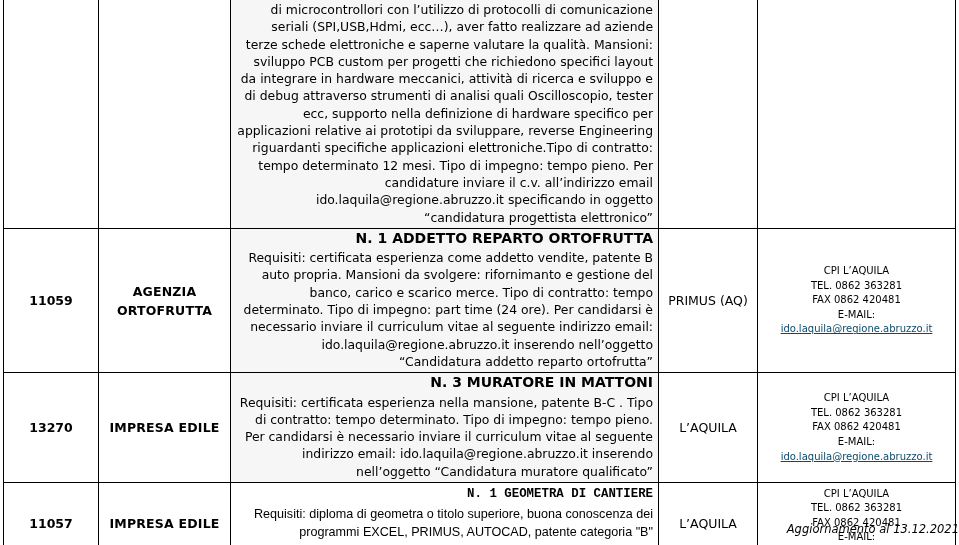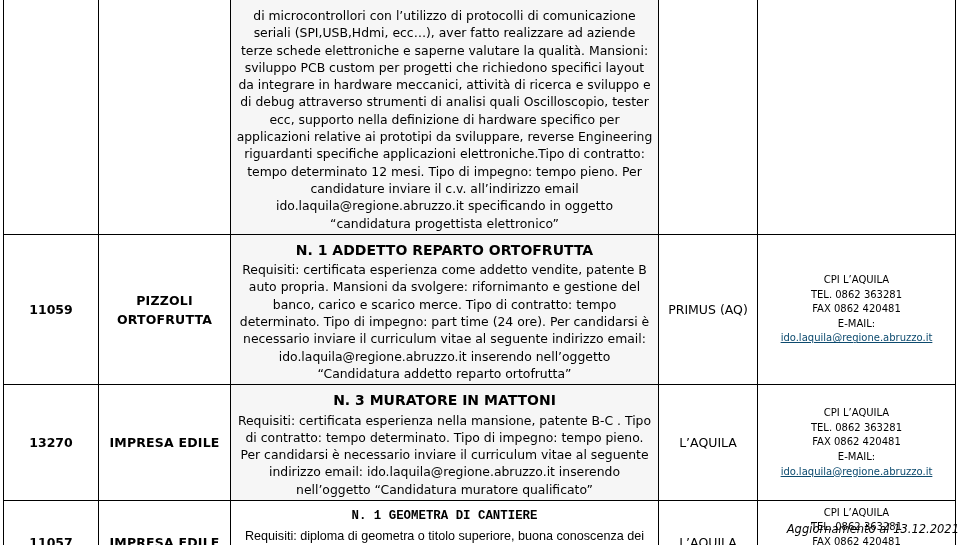--- a/index.html
+++ b/index.html
@@ -61,24 +61,24 @@
     text-align: center;
     font-size: 10px;
     line-height: 14.6px;
   }
   .cont-email {
     color: #0c4a6e;
     text-decoration: underline;
     display: inline-block;
   }
   .desc-cell {
-    text-align: center;
+    text-align: right;
     font-size: 12.4px;
     line-height: 17.3px;
-    padding: 7px 5px 2px 5px;
+    padding: 1px 5px 2px 5px;
   }
   .desc-title {
     font-weight: bold;
     font-size: 14px;
     margin: 0 0 2px 0;
     line-height: 17.3px;
   }
   .desc-body {
     margin: 0;
   }
@@ -152,21 +152,21 @@
           <div class="cell cont-cell"></div>
         </td>
       </tr>
 
       <tr class="row-tall-2 tint">
         <td>
           <div class="cell code-cell">11059</div>
         </td>
         <td>
           <div class="cell comp-cell">
-            <div>PIZZOLI</div>
+            <div>AGENZIA</div>
             <div>ORTOFRUTTA</div>
           </div>
         </td>
         <td>
           <div class="cell desc-cell">
             <p class="desc-title">N. 1 ADDETTO REPARTO ORTOFRUTTA</p>
             <span class="blank"></span>
             <p class="desc-body">Requisiti: certificata esperienza come addetto vendite, patente B auto propria. Mansioni da svolgere: rifornimanto e gestione del banco, carico e scarico merce. Tipo di contratto: tempo determinato. Tipo di impegno: part time (24 ore). Per candidarsi è necessario inviare il curriculum vitae al seguente indirizzo email: ido.laquila@regione.abruzzo.it inserendo nell’oggetto “Candidatura addetto reparto ortofrutta”</p>
           </div>
         </td>

